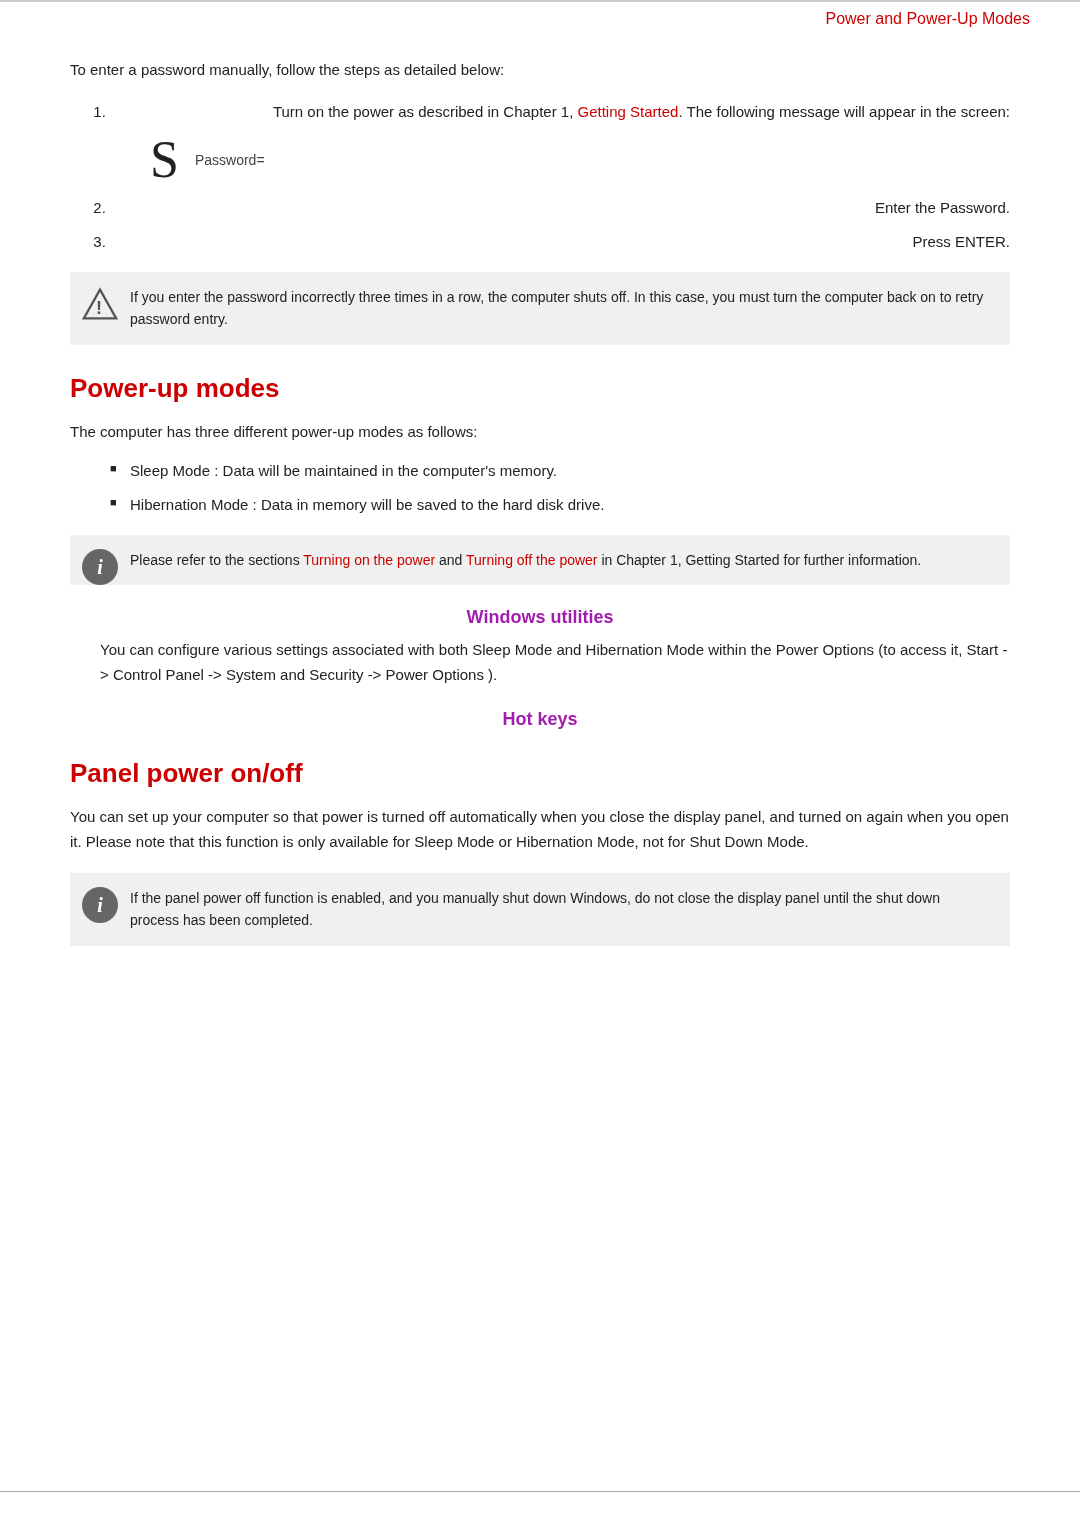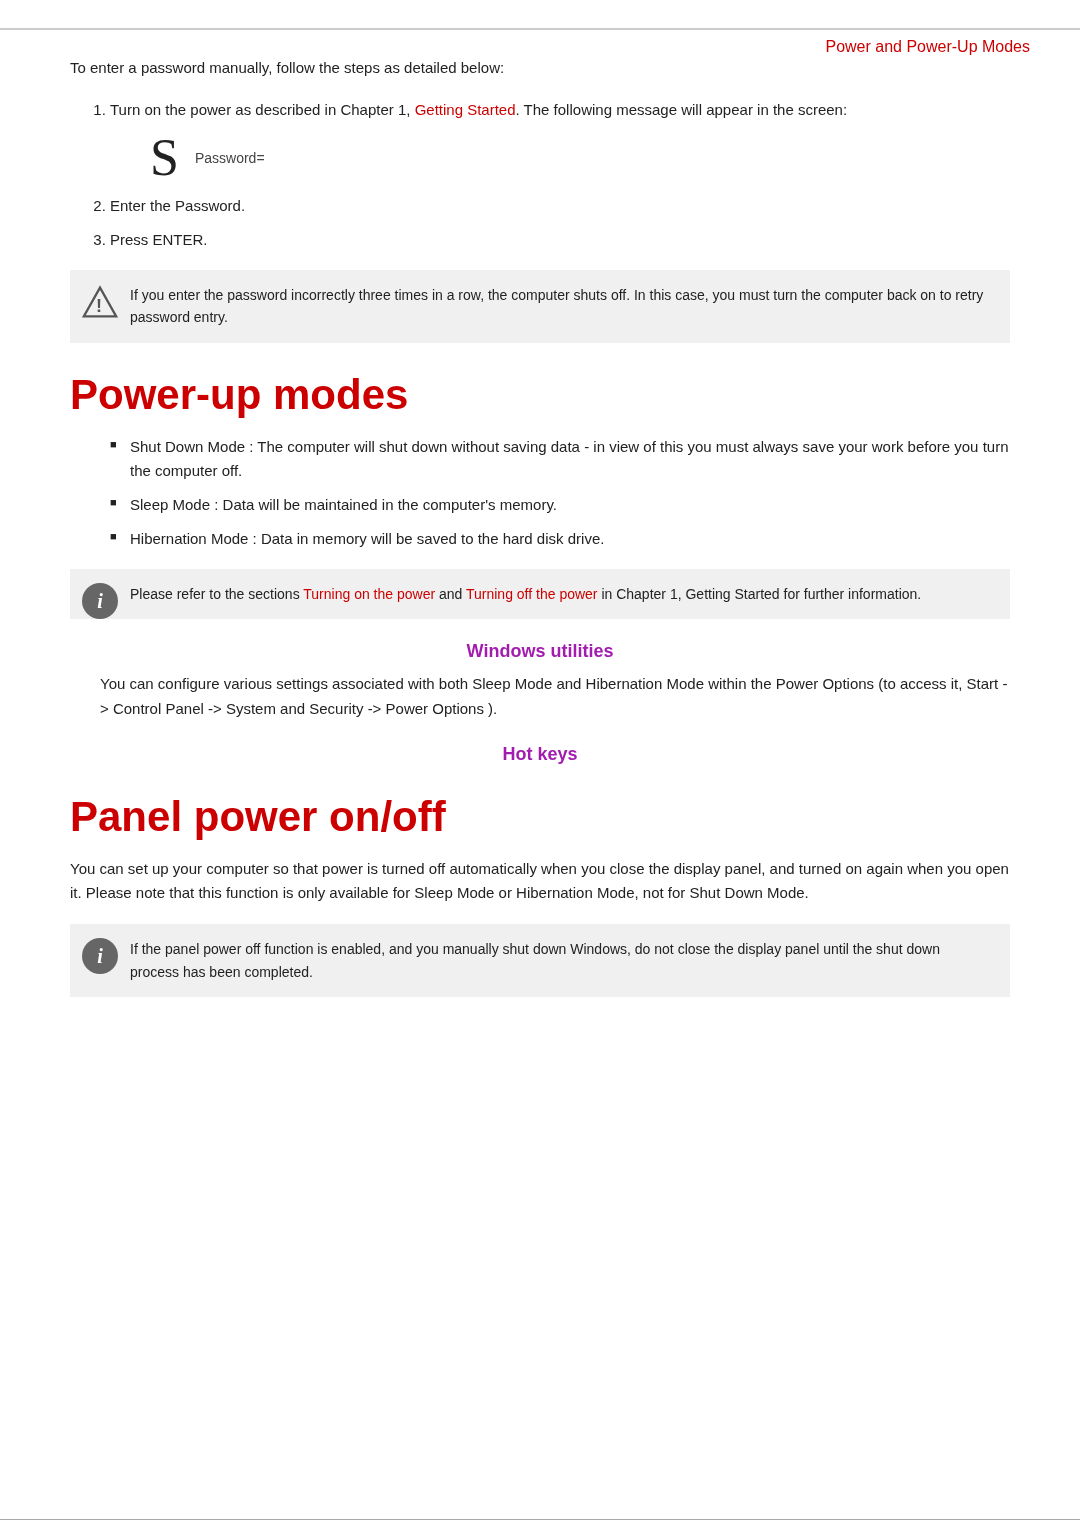--- a/index.html
+++ b/index.html
@@ -40,41 +40,41 @@
     .page-header {
       position: absolute;
       top: 10px;
       right: 50px;
       font-size: 16px;
       color: #cc0000;
     }
 
     
     .content {
-      padding: 28px 70px 80px 70px;
-      margin-top: 28px;
+      padding: 58px 70px 80px 70px;
     }
 
     
     .intro-para {
       margin-bottom: 18px;
       line-height: 1.6;
       font-size: 15px;
     }
 
     
     ol.main-list {
       margin-left: 40px;
       margin-bottom: 14px;
     }
 
     ol.main-list li {
       margin-bottom: 10px;
       line-height: 1.6;
       font-size: 15px;
+      text-align: right;
     }
 
     
     a.link-red {
       color: #cc0000;
       text-decoration: none;
     }
 
     
     .password-display {
@@ -130,21 +130,21 @@
       justify-content: center;
       color: white;
       font-size: 20px;
       font-weight: bold;
       font-style: italic;
       font-family: serif;
     }
 
     
     h1.section-title {
-      font-size: 42px;
+      font-size: 26px;
       color: #cc0000;
       font-weight: bold;
       margin: 28px 0 16px 0;
       font-family: Arial, Helvetica, sans-serif;
     }
 
     
     h2.subsection-title {
       font-size: 18px;
       color: #a21caf;
@@ -239,25 +239,23 @@
         <svg class="warning-icon" viewBox="0 0 40 40" xmlns="http://www.w3.org/2000/svg">
           <polygon points="20,4 38,36 2,36" fill="none" stroke="#555" stroke-width="2.5"></polygon>
           <text x="19" y="31" font-size="20" fill="#555" font-weight="bold" font-family="Arial" text-anchor="middle">!</text>
         </svg>
       </div>
       <p class="italic-note">If you enter the password incorrectly three times in a row, the computer shuts off. In this case, you must turn the computer back on to retry password entry.</p>
     </div>
 
     <h1 class="section-title">Power-up modes</h1>
 
+    <p class="body-para">The computer has three different power-up modes as follows:</p>
 
     <ul class="bullet-list">
-      <li>
-        <span>Shut Down Mode : The computer will shut down without saving data - in view of this you must always save your work before you turn the computer off.</span>
-      </li>
       <li>
         <span>Sleep Mode : Data will be maintained in the computer's memory.</span>
       </li>
       <li>
         <span>Hibernation Mode : Data in memory will be saved to the hard disk drive.</span>
       </li>
     </ul>
 
     <div class="note-box">
       <div class="icon-wrap">

